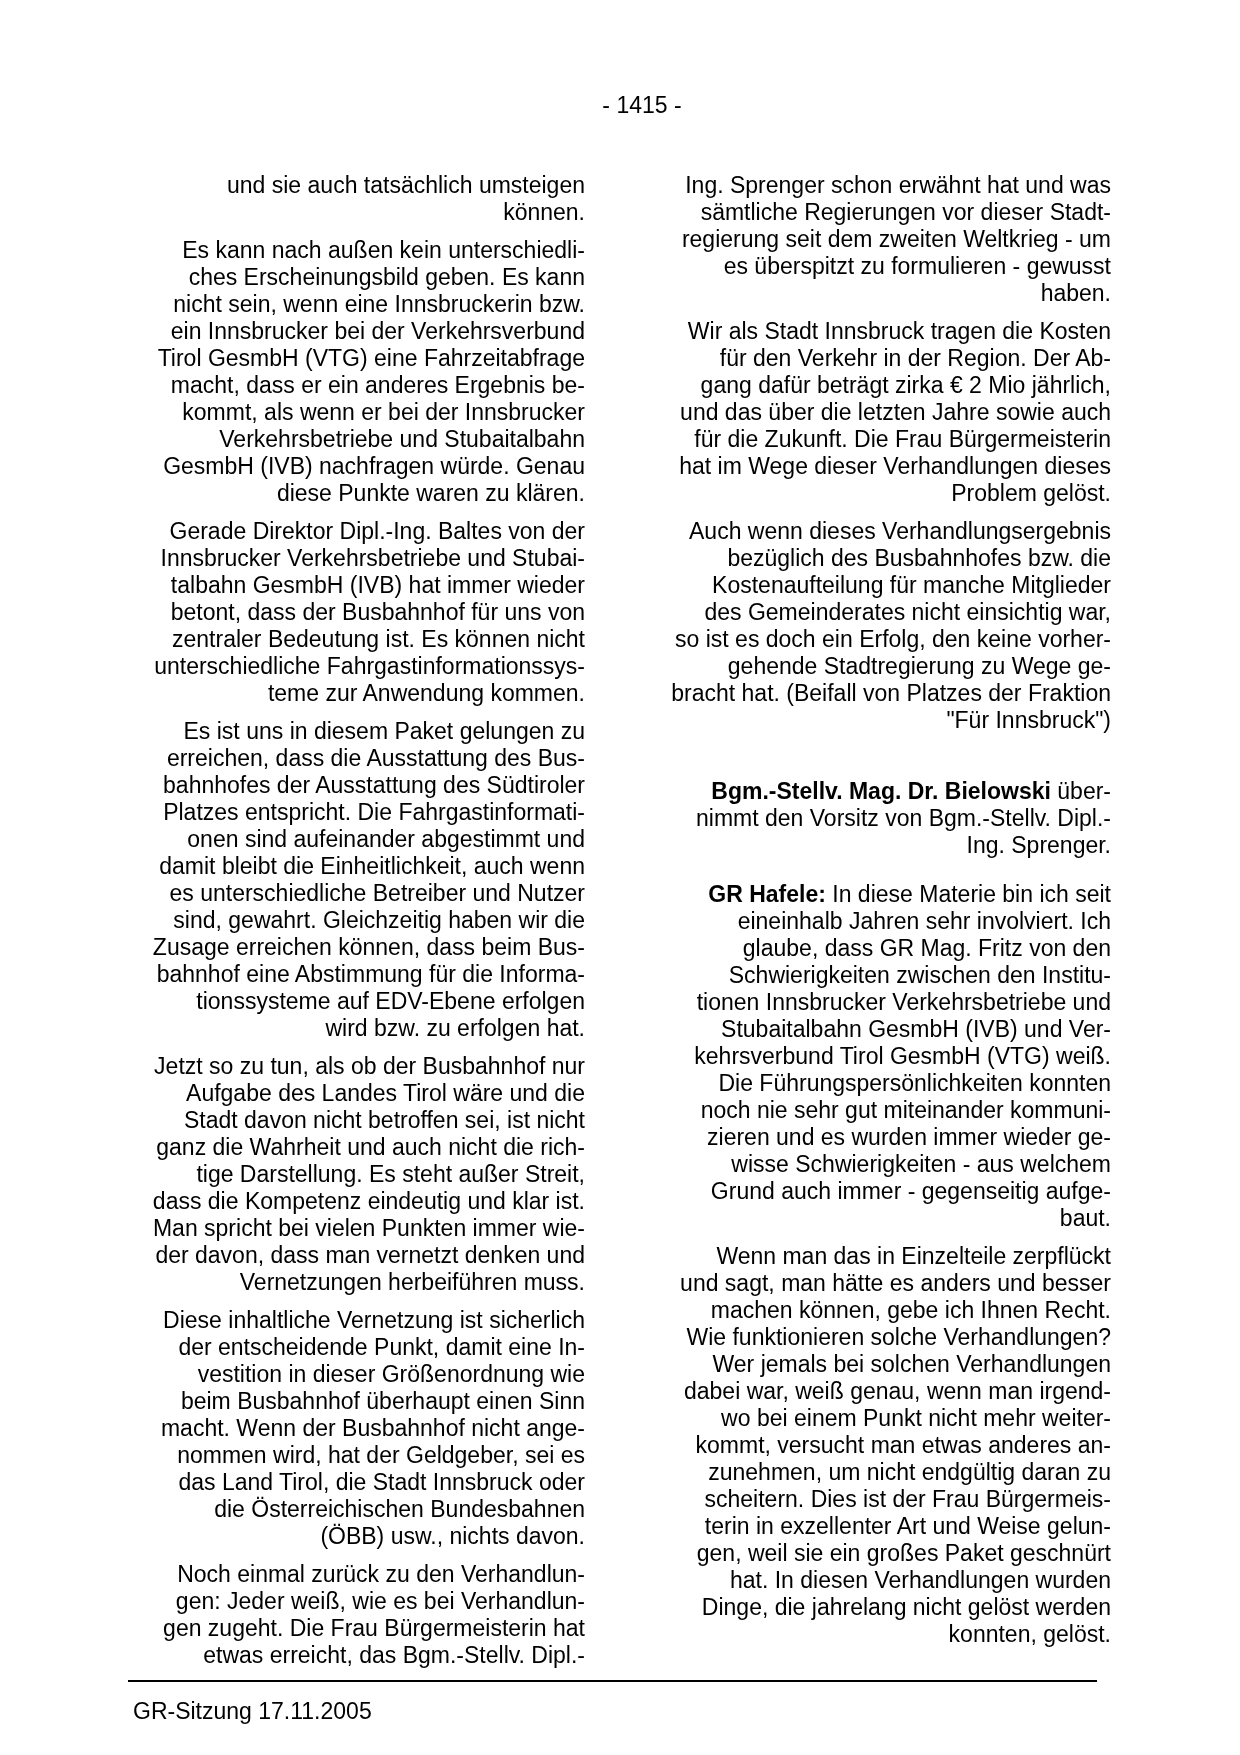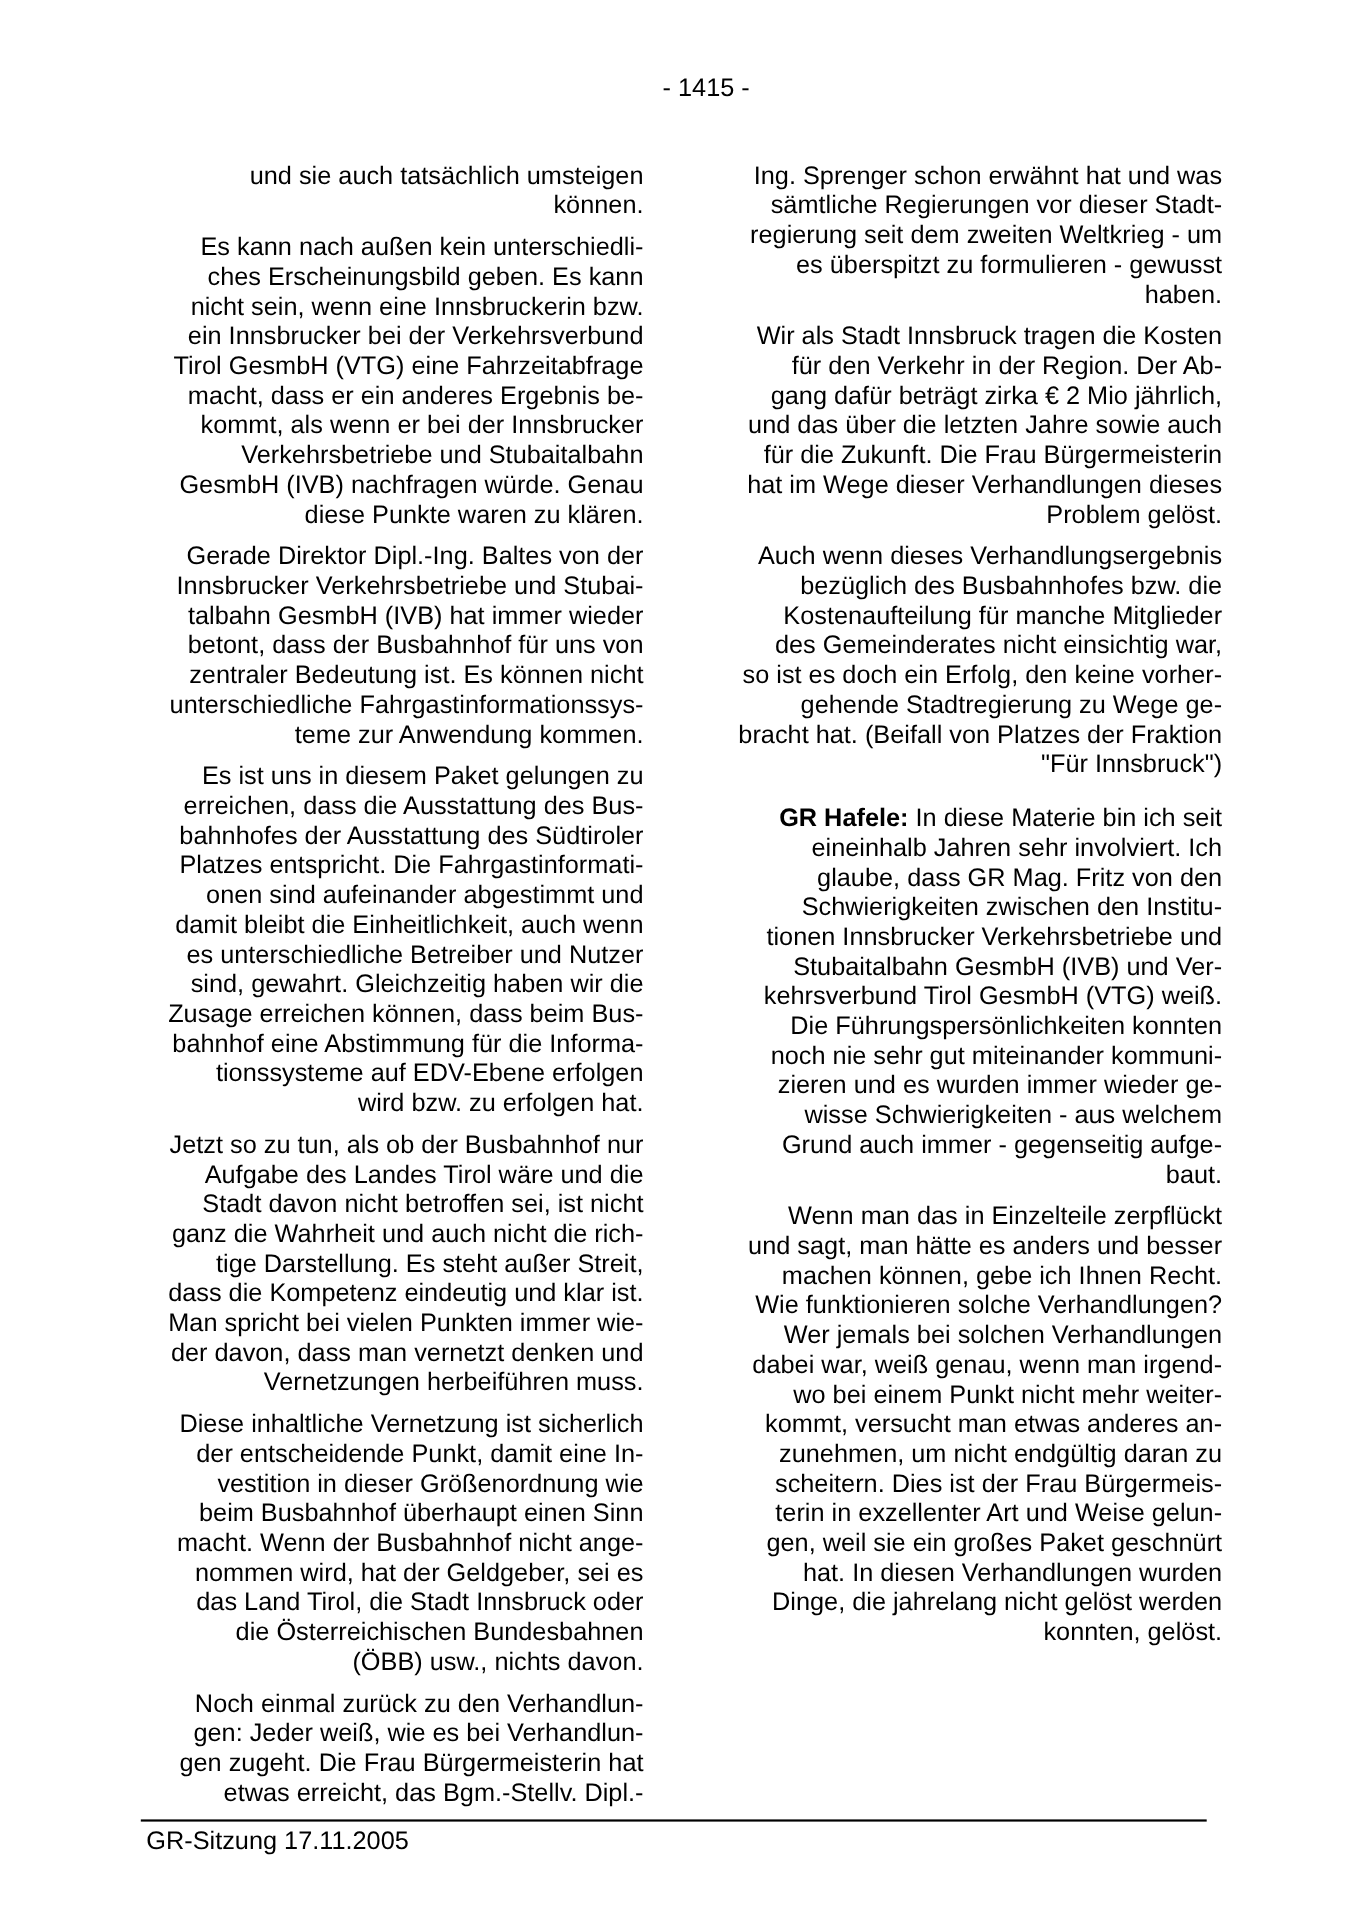--- a/index.html
+++ b/index.html
@@ -10,21 +10,21 @@
     width: 1240px;
     height: 1755px;
     background: #ffffff;
     color: #000000;
     font-family: "Liberation Sans", "DejaVu Sans", sans-serif;
     font-size: 23px;
     line-height: 27px;
     overflow: hidden;
   }
   .page-number {
-    padding-top: 66px;
+    padding-top: 92px;
     text-align: center;
     white-space: pre;
     margin-left: 44px;
   }
   .columns {
     display: flex;
     margin-left: 133px;
     margin-top: 53px;
   }
   .col {
@@ -41,21 +41,21 @@
   }
   p.gap-chair { margin-top: 44px; }
   p.gap-speaker { margin-top: 22px; }
   b { font-weight: bold; }
   .footer {
     margin-left: 128px;
     width: 969px;
     border-top: 2px solid #000000;
   }
   .footer-text {
-    padding-top: 4px;
+    padding-top: 16px;
     padding-left: 5px;
     white-space: pre;
   }
 </style>
 </head>
 <body>
 
 <div class="page-number">- 1415 -</div>
 
 <div class="columns">
@@ -128,20 +128,23 @@
 hat im Wege dieser Verhandlungen dieses
 Problem gelöst.</p>
     <p>Auch wenn dieses Verhandlungsergebnis
 bezüglich des Busbahnhofes bzw. die
 Kostenaufteilung für manche Mitglieder
 des Gemeinderates nicht einsichtig war,
 so ist es doch ein Erfolg, den keine vorher-
 gehende Stadtregierung zu Wege ge-
 bracht hat. (Beifall von Platzes der Fraktion
 "Für Innsbruck")</p>
+    <p class="gap-chair"><b>Bgm.-Stellv. Mag. Dr. Bielowski</b><span> über-
+nimmt den Vorsitz von Bgm.-Stellv. Dipl.-
+Ing. Sprenger.</span></p>
     <p class="gap-speaker"><b>GR Hafele:</b><span> In diese Materie bin ich seit
 eineinhalb Jahren sehr involviert. Ich
 glaube, dass GR Mag. Fritz von den
 Schwierigkeiten zwischen den Institu-
 tionen Innsbrucker Verkehrsbetriebe und
 Stubaitalbahn GesmbH (IVB) und Ver-
 kehrsverbund Tirol GesmbH (VTG) weiß.
 Die Führungspersönlichkeiten konnten
 noch nie sehr gut miteinander kommuni-
 zieren und es wurden immer wieder ge-

